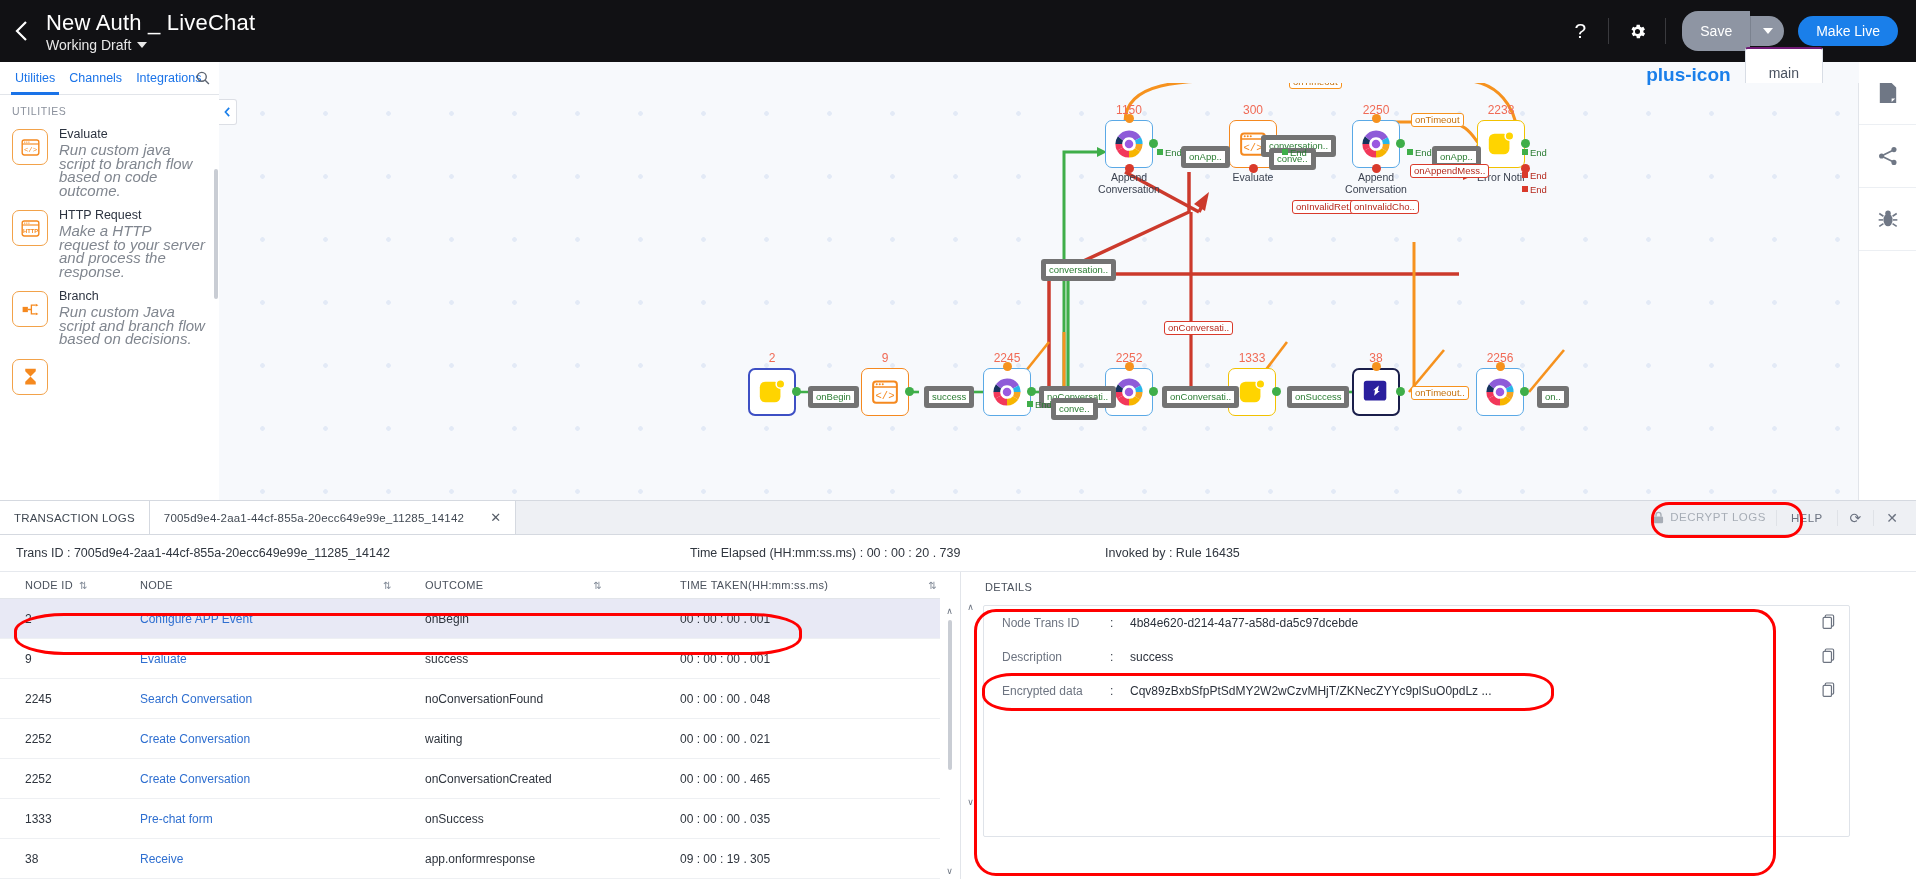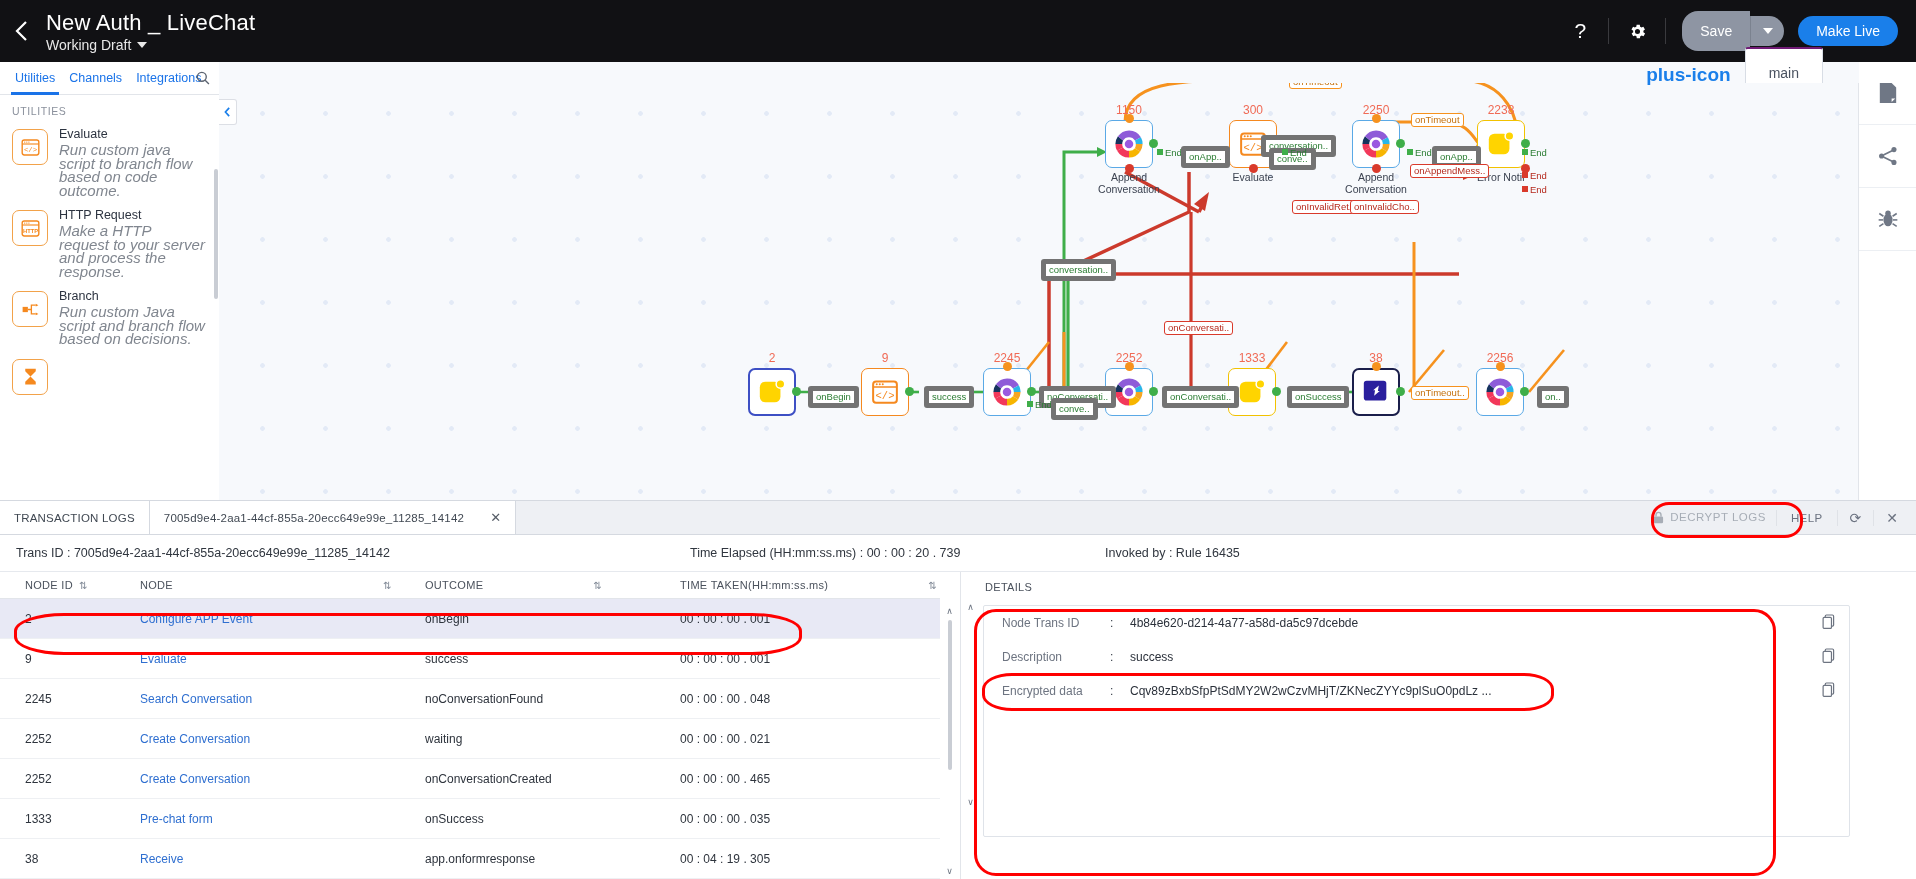--- a/index.html
+++ b/index.html
@@ -740,21 +740,21 @@
             <tr>
               <td class="c1">1333</td>
               <td class="c2"><span>Pre-chat form</span></td>
               <td class="c3">onSuccess</td>
               <td class="c4">00 : 00 : 00 . 035</td>
             </tr>
             <tr>
               <td class="c1">38</td>
               <td class="c2"><span>Receive</span></td>
               <td class="c3">app.onformresponse</td>
-              <td class="c4">00 : 04 : 19 . 305</td>
+              <td class="c4">09 : 00 : 19 . 305</td>
             </tr>
             <tr>
               <td class="c1">2256</td>
               <td class="c2"></td>
               <td class="c3">waiting</td>
               <td class="c4">00 : 00 : 00 . 026</td>
             </tr>
           </tbody>
         </table>
         <div class="tbl-scroll">

